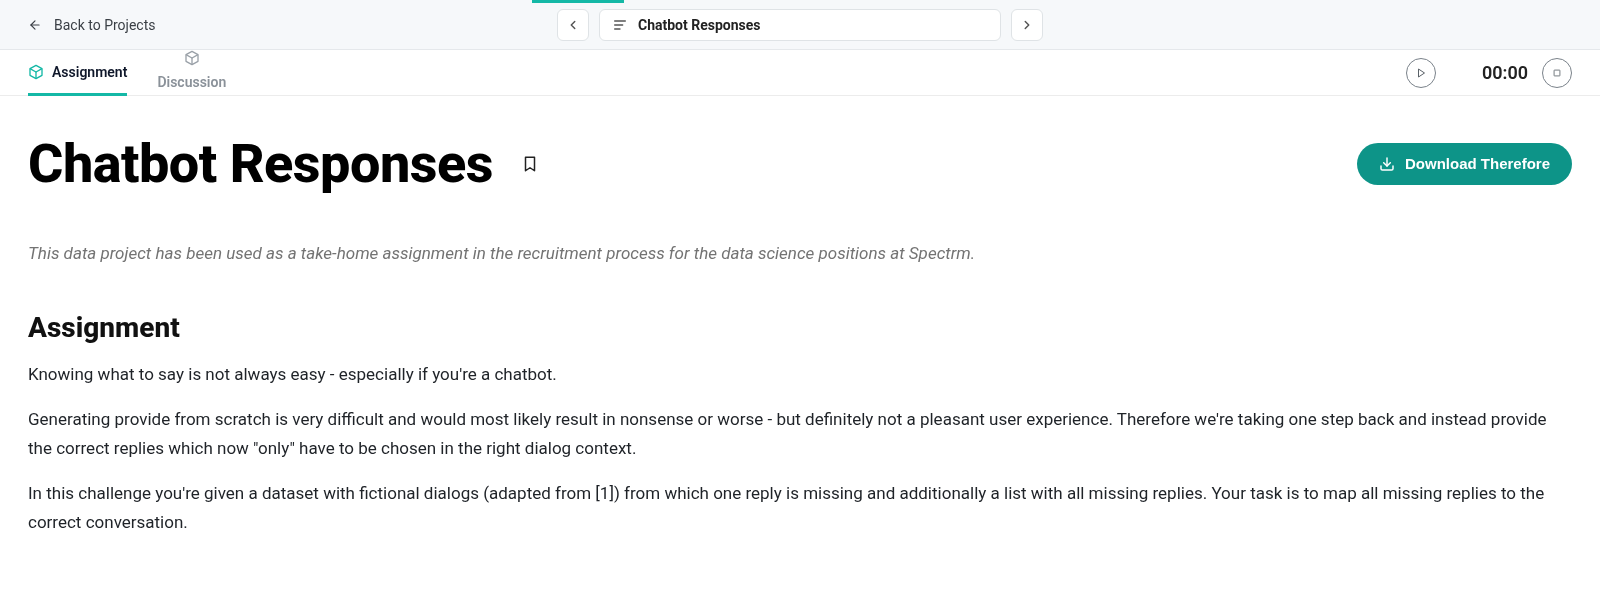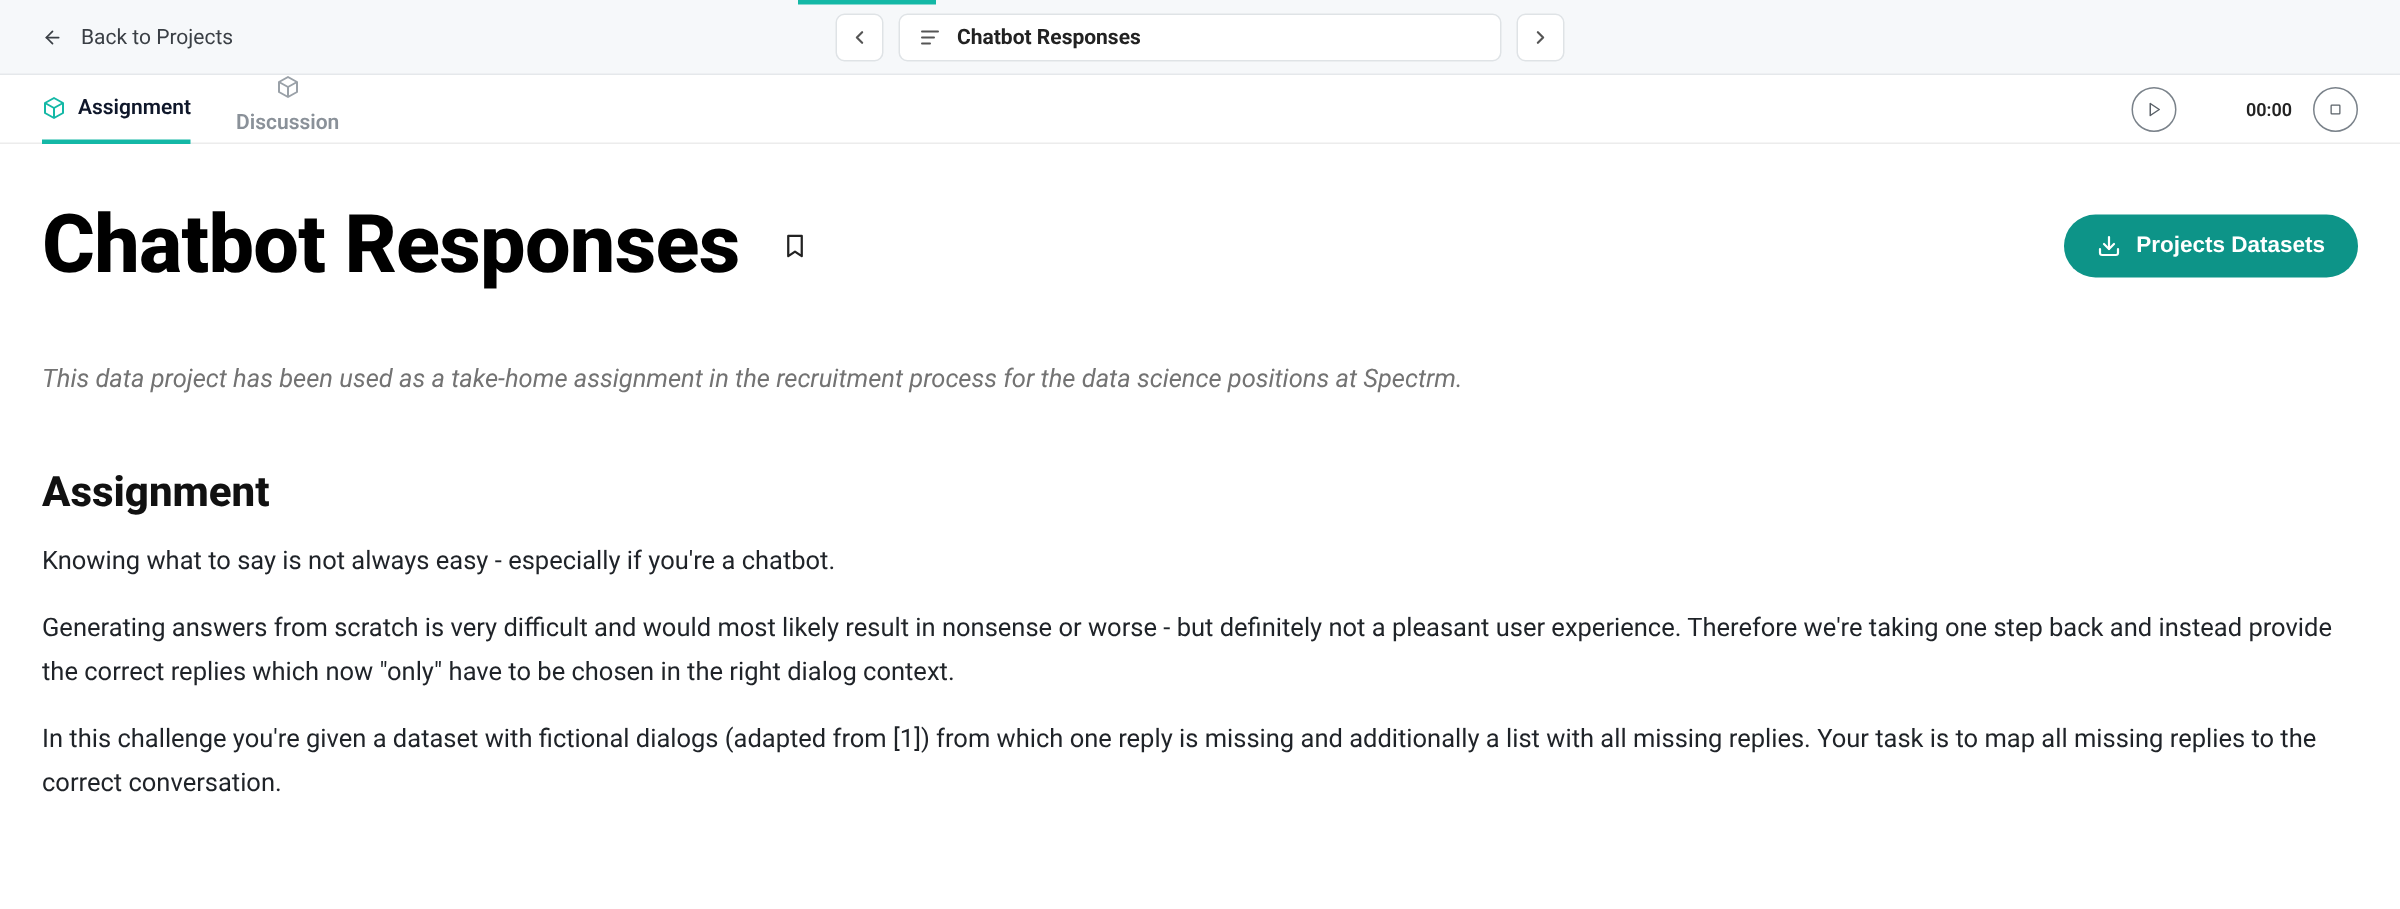--- a/index.html
+++ b/index.html
@@ -99,21 +99,21 @@
       width: 30px;
       height: 30px;
       border: 1.5px solid #7a828a;
       border-radius: 50%;
       display: flex;
       align-items: center;
       justify-content: center;
       cursor: pointer;
     }
     .timer {
-      font-size: 12px;
+      font-size: 18px;
       font-weight: 600;
       color: #222;
       margin-left: 32px;
     }
     .content {
       padding: 36px 28px 40px 28px;
     }
     .title-row {
       display: flex;
       align-items: center;
@@ -258,28 +258,28 @@
       </span>
     </span>
     <button class="download-btn">
       <span>
         <svg width="16" height="16" viewBox="0 0 24 24" fill="none" stroke="#fff" stroke-width="2.2" stroke-linecap="round" stroke-linejoin="round">
             <path d="M21 15v4a2 2 0 0 1-2 2H5a2 2 0 0 1-2-2v-4"></path>
             <polyline points="7 10 12 15 17 10"></polyline>
             <line x1="12" y1="15" x2="12" y2="3"></line>
           </svg>
       </span>
-      <span>Projects Datasets</span>
+      <span>Download Therefore</span>
     </button>
   </div>
 
   <p class="intro">This data project has been used as a take-home assignment in the recruitment process for the data science positions at Spectrm.</p>
 
   <h2 class="section-title">Assignment</h2>
 
   <p class="para">Knowing what to say is not always easy - especially if you're a chatbot.</p>
 
   <p class="para">
-    <span>Generating answers from scratch is very difficult and would most likely result in nonsense or </span><span class="u">worse</span><span> - but definitely not a pleasant user experience. Therefore we're taking one step back and instead provide the correct replies which now "only" have to be chosen in the right dialog context.</span>
+    <span>Generating provide from scratch is very difficult and would most likely result in nonsense or </span><span class="u">worse</span><span> - but definitely not a pleasant user experience. Therefore we're taking one step back and instead provide the correct replies which now "only" have to be chosen in the right dialog context.</span>
   </p>
 
   <p class="para">In this challenge you're given a dataset with fictional dialogs (adapted from [1]) from which one reply is missing and additionally a list with all missing replies. Your task is to map all missing replies to the correct conversation.</p>
 </div>
 
 </body></html>

